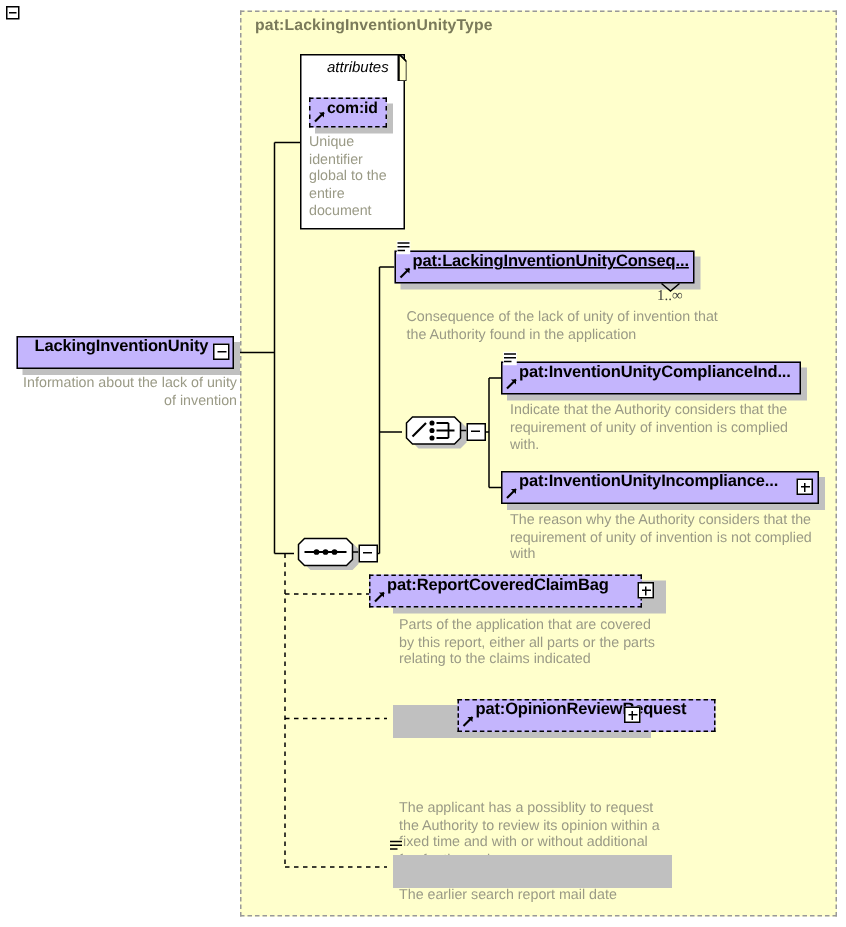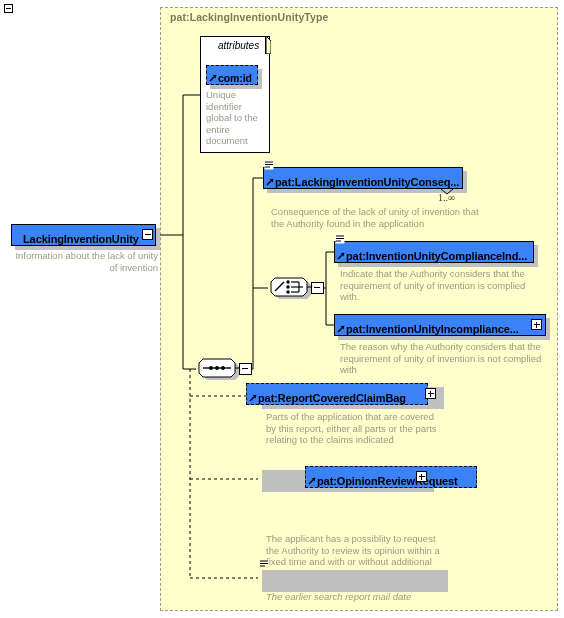--- a/index.html
+++ b/index.html
@@ -51,25 +51,25 @@
     position: absolute;
     left: 0; top: 0;
     width: 564px; height: 618px;
     pointer-events: none;
   }
 
   
   .elem-box {
     position: absolute;
     box-sizing: border-box;
-    background: #3b82f6;
+    background: #c4b5fd;
     border: 1px solid #000000;
     height: 22px;
     display: flex;
-    align-items: flex-end;
+    align-items: flex-start;
     white-space: nowrap;
   }
   .elem-box.dashed { border: 1px dashed #000000; }
   .elem-shadow {
     position: absolute;
     background: #c0c0c0;
     height: 22px;
     box-sizing: border-box;
   }
   .elem-label {
@@ -273,21 +273,21 @@
     <line x1="10" y1="13" x2="38" y2="13" stroke="#000000" stroke-width="1.4"></line>
     <circle cx="18" cy="13" r="1.9" fill="#000000"></circle>
     <circle cx="24" cy="13" r="1.9" fill="#000000"></circle>
     <circle cx="30" cy="13" r="1.9" fill="#000000"></circle>
 
     <line x1="42" y1="13" x2="46" y2="13" stroke="#000000" stroke-width="1"></line>
   </svg>
   <div class="plusbox" style="left:239px; top:363px; width:13px; height:12px;"></div>
 
   <div class="elem-shadow" style="left:267px; top:171px; width:200px;"></div>
-  <div class="elem-box" style="left:263px; top:167px; width:200px;">
+  <div class="elem-box" style="left:263px; top:167px; width:200px;text-decoration:underline;">
     <svg class="ref-arrow" viewBox="0 0 8 8">
       <path d="M1,7 L7,1" stroke="#000" stroke-width="1.4" fill="none"></path>
       <path d="M7,1 L3.6,1 L7,4.4 Z" fill="#000"></path>
     </svg>
     <span class="elem-label">pat:LackingInventionUnityConseq...</span>
   </div>
   <svg class="abs" style="left:264px; top:160px; width:10px; height:10px;" viewBox="0 0 10 10">
     <rect x="0.5" y="0.5" width="9" height="9" fill="#ffffff" stroke="none"></rect>
     <line x1="1" y1="2" x2="9" y2="2" stroke="#000" stroke-width="1"></line>
     <line x1="1" y1="4.5" x2="9" y2="4.5" stroke="#000" stroke-width="1"></line>
@@ -367,15 +367,15 @@
   <div class="plusbox plus" style="left:416px; top:471px;"></div>
   <div class="desc" style="left:266px; top:494px; width:180px;margin-top:39px;">The applicant has a possiblity to request the Authority to review its opinion within a fixed time and with or without additional fee for the review</div>
 
   <div class="elem-shadow" style="left:262px; top:570px; width:186px;"></div>
   <svg class="abs" style="left:259px; top:559px; width:10px; height:10px;" viewBox="0 0 10 10">
     <rect x="0.5" y="0.5" width="9" height="9" fill="#ffffcc" stroke="none"></rect>
     <line x1="1" y1="2" x2="9" y2="2" stroke="#000" stroke-width="1"></line>
     <line x1="1" y1="4.5" x2="9" y2="4.5" stroke="#000" stroke-width="1"></line>
     <line x1="1" y1="7" x2="6" y2="7" stroke="#000" stroke-width="1"></line>
   </svg>
-  <div class="desc" style="left:266px; top:591px; width:200px;font-style:italic;">The earlier search report mail date</div>
+  <div class="desc" style="left:266px; top:591px; width:200px;">The earlier search report mail date</div>
 
 </div>
 
 </body></html>

